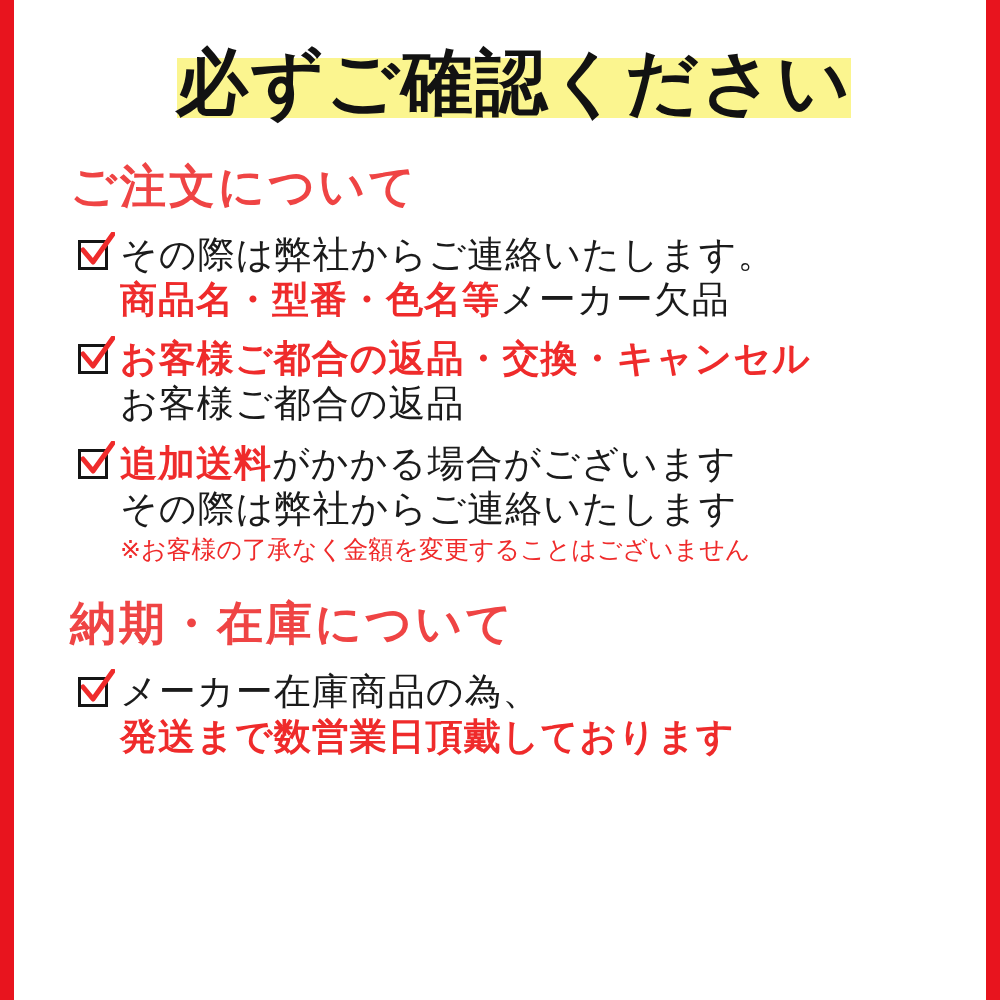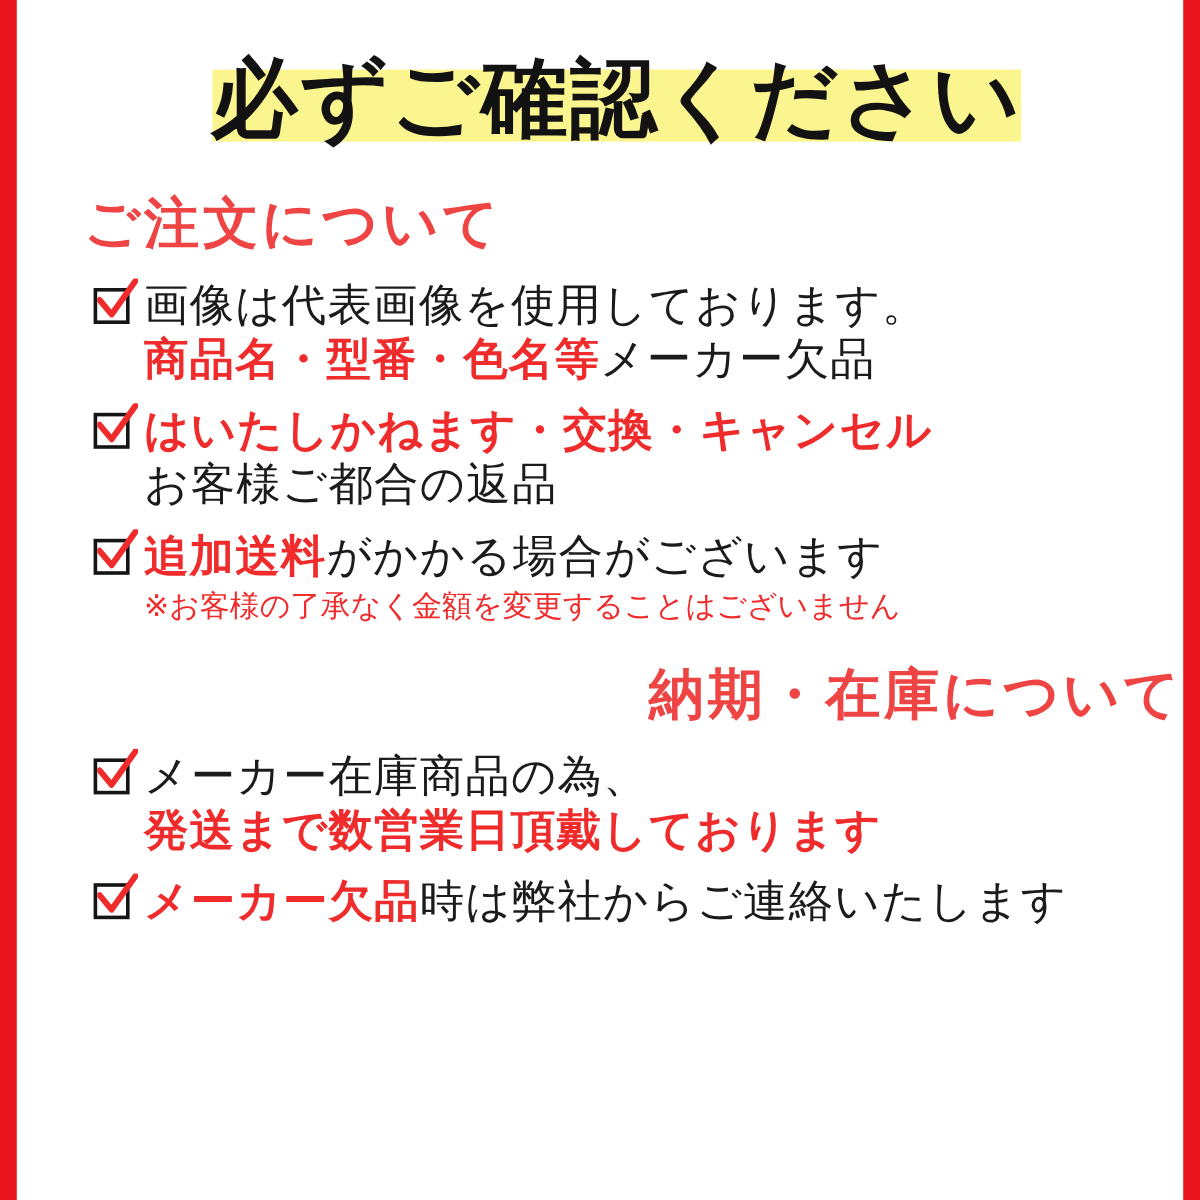--- a/index.html
+++ b/index.html
@@ -63,21 +63,21 @@
   }
 
   
   .section-head {
     font-size: 46px;
     font-weight: bold;
     color: #ef4444;
     letter-spacing: 3px;
     margin: 26px 0 6px 28px;
   }
-  .section-head.second { margin-top: 28px; text-align: right; }
+  .section-head.second { margin-top: 28px; }
 
   
   .item {
     display: flex;
     align-items: flex-start;
     margin: 14px 0 0 34px;
   }
   .check {
     flex: 0 0 auto;
     width: 40px;
@@ -134,71 +134,61 @@
   <div class="section-head">ご注文について</div>
 
   <div class="item">
     <span class="check">
       <span class="box"></span>
       <svg class="tick" viewBox="0 0 34 38">
         <path d="M2 18 L12 30 L32 2" fill="none" stroke="#ef2b2b" stroke-width="5" stroke-linecap="round" stroke-linejoin="round"></path>
       </svg>
     </span>
     <span class="lines">
-      <div class="line">画像は代表画像を使用しております。</div>
+      <div class="line">その際は弊社からご連絡いたします。</div>
       <div class="line"><span class="seg-red">商品名・型番・色名等</span><span class="seg-blk">メーカー欠品</span></div>
     </span>
   </div>
 
   <div class="item">
     <span class="check">
       <span class="box"></span>
       <svg class="tick" viewBox="0 0 34 38">
         <path d="M2 18 L12 30 L32 2" fill="none" stroke="#ef2b2b" stroke-width="5" stroke-linecap="round" stroke-linejoin="round"></path>
       </svg>
     </span>
     <span class="lines">
-      <div class="line red">はいたしかねます・交換・キャンセル</div>
+      <div class="line red">お客様ご都合の返品・交換・キャンセル</div>
       <div class="line">お客様ご都合の返品</div>
     </span>
   </div>
 
   <div class="item">
     <span class="check">
       <span class="box"></span>
       <svg class="tick" viewBox="0 0 34 38">
         <path d="M2 18 L12 30 L32 2" fill="none" stroke="#ef2b2b" stroke-width="5" stroke-linecap="round" stroke-linejoin="round"></path>
       </svg>
     </span>
     <span class="lines">
       <div class="line"><span class="seg-red">追加送料</span><span class="seg-blk">がかかる場合がございます</span></div>
+      <div class="line">その際は弊社からご連絡いたします</div>
       <div class="note">※お客様の了承なく金額を変更することはございません</div>
     </span>
   </div>
 
   <div class="section-head second">納期・在庫について</div>
 
   <div class="item">
     <span class="check">
       <span class="box"></span>
       <svg class="tick" viewBox="0 0 34 38">
         <path d="M2 18 L12 30 L32 2" fill="none" stroke="#ef2b2b" stroke-width="5" stroke-linecap="round" stroke-linejoin="round"></path>
       </svg>
     </span>
     <span class="lines">
       <div class="line">メーカー在庫商品の為、</div>
       <div class="line red">発送まで数営業日頂戴しております</div>
     </span>
   </div>
 
-  <div class="item">
-    <span class="check">
-      <span class="box"></span>
-      <svg class="tick" viewBox="0 0 34 38">
-        <path d="M2 18 L12 30 L32 2" fill="none" stroke="#ef2b2b" stroke-width="5" stroke-linecap="round" stroke-linejoin="round"></path>
-      </svg>
-    </span>
-    <span class="lines">
-      <div class="line"><span class="seg-red">メーカー欠品</span><span class="seg-blk">時は弊社からご連絡いたします</span></div>
-    </span>
-  </div>
 
 </div>
 
 </body></html>

